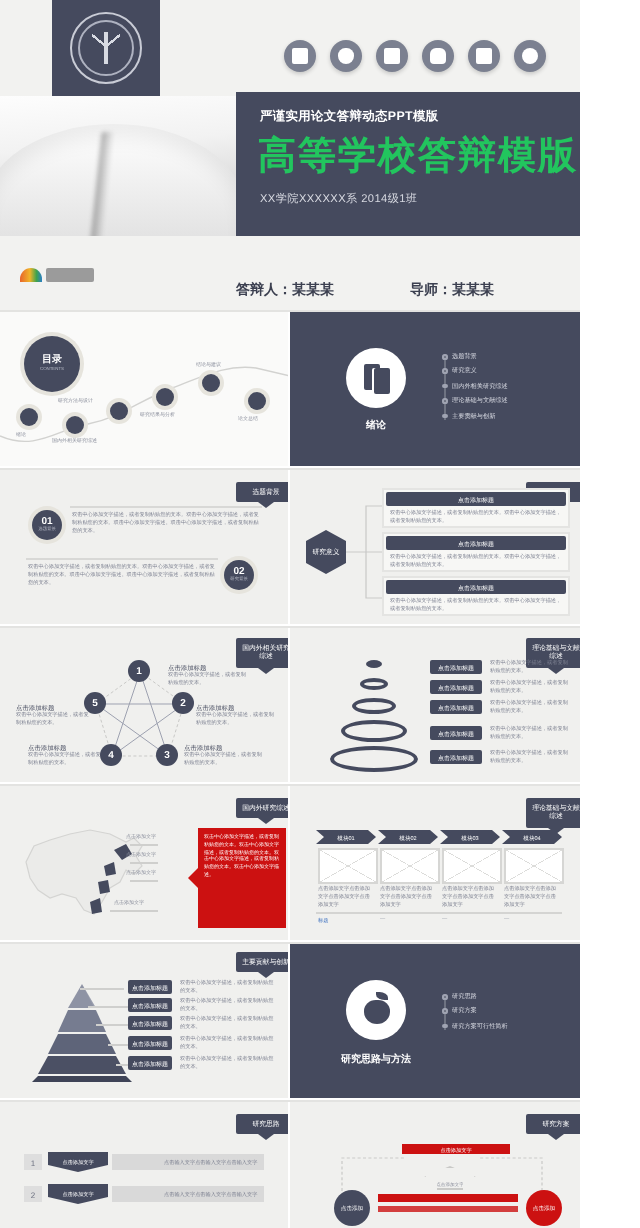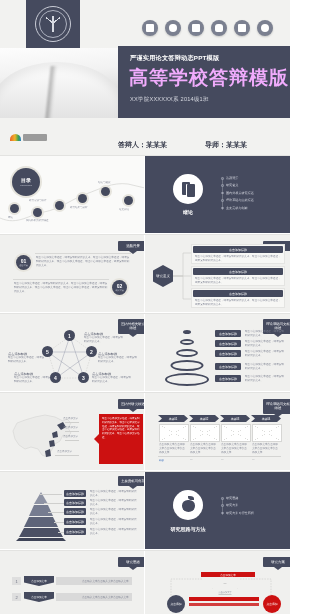--- a/index.html
+++ b/index.html
@@ -32,21 +32,21 @@
         overflow:hidden;}
   .bookimg:before{content:"";position:absolute;left:-8px;top:14px;width:130px;height:70px;
         border-radius:50% 50% 0 0/60% 60% 0 0;
         background:linear-gradient(180deg,#ffffff,#dcdcdc);
         box-shadow:inset 0 6px 10px rgba(0,0,0,.08);}
   .bookimg:after{content:"";position:absolute;left:48px;top:18px;width:6px;height:54px;
         background:linear-gradient(90deg,rgba(0,0,0,.30),rgba(0,0,0,.02));
         transform:skewX(-6deg);filter:blur(1px);}
   .titleblock{position:absolute;left:118px;top:46px;width:172px;height:72px;background:#454a5e;}
   .t-sub{position:absolute;left:12px;top:8px;color:#fff;font-size:6.2px;font-weight:bold;letter-spacing:.2px;}
-  .t-main{position:absolute;left:11px;top:19px;color:#f0abfc;font-size:19px;font-weight:bold;letter-spacing:1px;white-space:nowrap;}
+  .t-main{position:absolute;left:11px;top:19px;color:#22c55e;font-size:19px;font-weight:bold;letter-spacing:1px;white-space:nowrap;}
   .t-meta{position:absolute;left:12px;top:50px;color:#d6d8e0;font-size:5.6px;letter-spacing:.2px;}
 
   .iconrow{position:absolute;left:142px;top:20px;display:flex;gap:7px;}
   .cicon{width:16px;height:16px;border-radius:50%;background:#7b8090;
          position:relative;box-shadow:0 1px 2px rgba(0,0,0,.18);}
   .cicon i{position:absolute;left:50%;top:50%;transform:translate(-50%,-50%);
          width:8px;height:8px;background:#fff;display:block;}
   .ic-doc i{border-radius:1px;}
   .ic-apple i{border-radius:50% 50% 55% 55%;}
   .ic-book i{border-radius:1px;}

